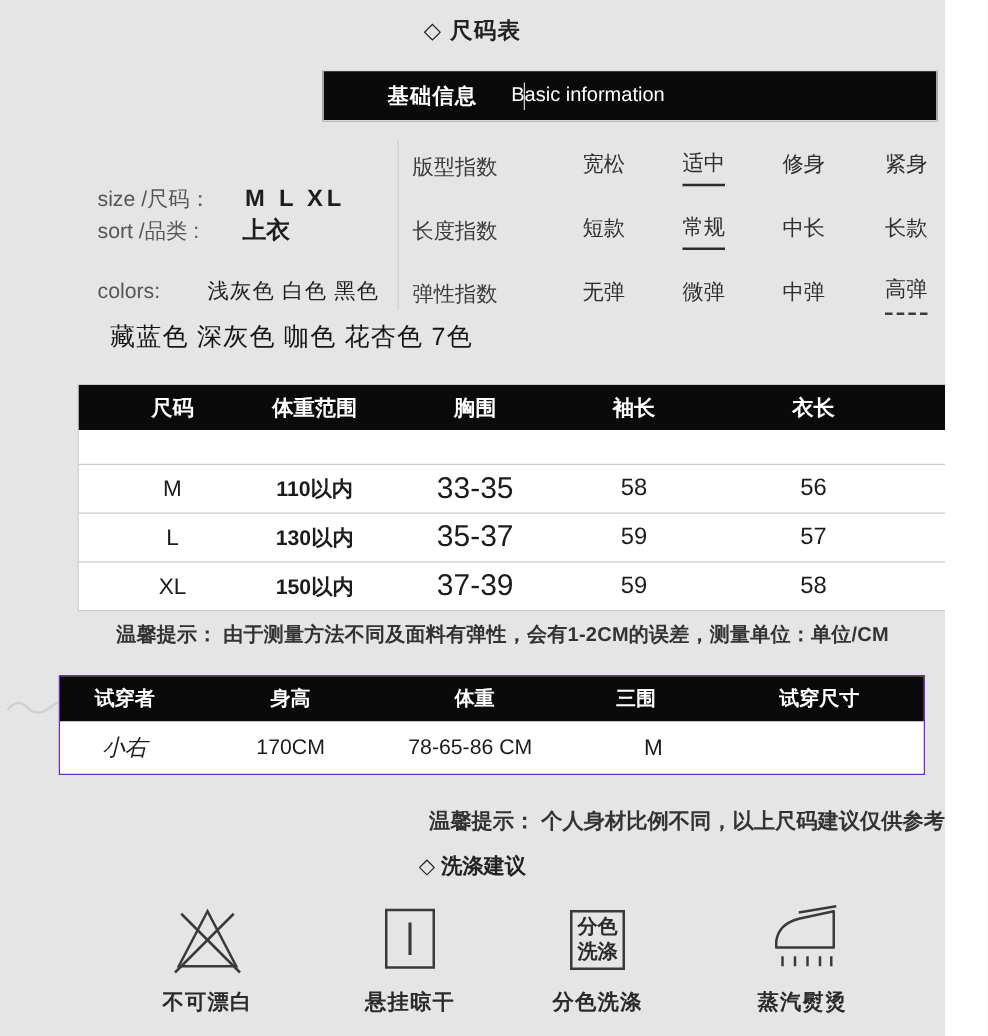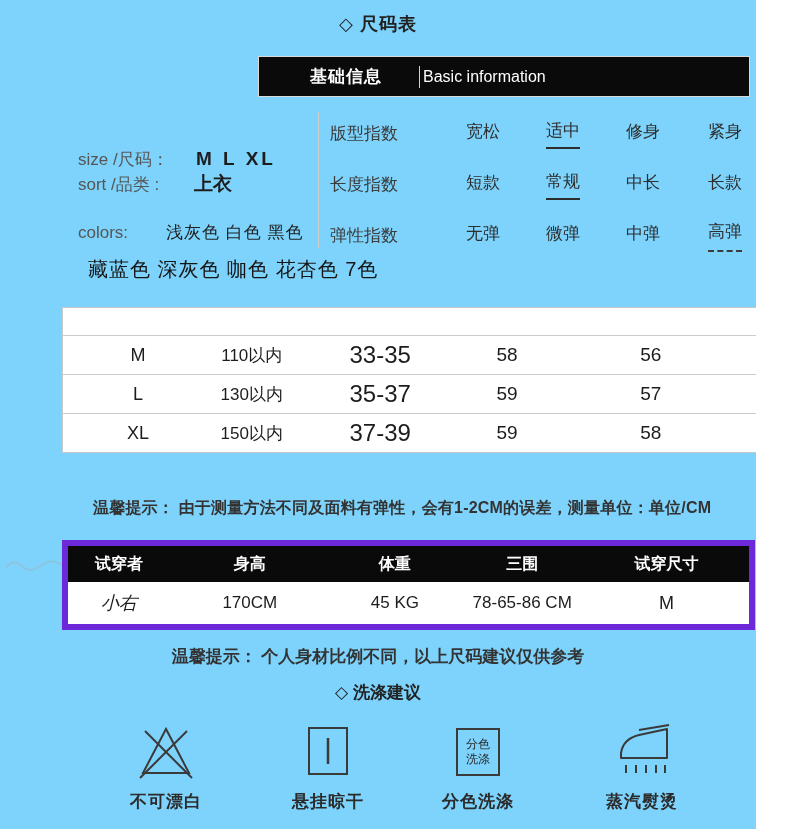--- a/index.html
+++ b/index.html
@@ -1,33 +1,33 @@
 <!DOCTYPE html>
 <html><head>
 <meta charset="utf-8">
 <style>
   html,body { margin:0; padding:0; background:#ffffff; }
   .canvas {
-    position:relative; width:756px; height:829px; background:#7dd3fc;
+    position:relative; width:756px; height:829px; background:#e5e5e5;
     font-family:"Liberation Sans","DejaVu Sans",sans-serif; color:#2f2f2f;
     overflow:hidden;
   }
   .page-title {
     position:absolute; top:12px; left:0; width:100%; text-align:center;
     font-size:18px; font-weight:600; color:#222; letter-spacing:1px;
   }
   
   .info-bar {
     position:absolute; left:258px; top:56px; width:492px; height:41px;
     background:#0a0a0a; border:1px solid #d9d9d9; box-sizing:border-box;
     display:flex; align-items:center;
   }
   .info-bar-zh { position:absolute; left:36px; color:#fff; font-weight:bold; font-size:17px; letter-spacing:1px;margin-left:15px; }
   .info-bar-divider { position:absolute; left:160px; top:9px; width:1px; height:22px; background:#cfcfcf; }
-  .info-bar-en { position:absolute; left:164px; color:#fff; font-size:16px; }
+  .info-bar-en { position:absolute; left:150px; color:#fff; font-size:16px; }
   
   .field { position:absolute; left:78px; white-space:nowrap; }
   .field-label { display:inline-block; font-size:17px; color:#565656; }
   .field-size { top:120px; }
   .field-size .field-label { width:118px;margin-top:28px; }
   .field-size .field-value { font-size:19px; font-weight:bold; color:#1d1d1d; letter-spacing:3px; }
   .field-sort { top:171px; }
   .field-sort .field-label { width:116px; }
   .field-sort .field-value { font-size:19px; font-weight:bold; color:#1d1d1d; }
   .field-colors { top:221px; }
@@ -48,48 +48,48 @@
     position:absolute; left:62px; top:307px; width:696px;
     border:1px solid #c9c9c9; box-sizing:border-box; background:#fff;
   }
   .t-head { display:flex; height:36px; background:#0a0a0a; align-items:center; color:#ffffff; font-weight:bold; font-size:17px; }
   .cell { text-align:center; box-sizing:border-box; }
   .c1{width:21.6%} .c2{width:11.2%} .c3{width:25.8%} .c4{width:10.8%} .c5{width:30.6%}
   .t-spacer { height:27px; border-bottom:1px solid #cccccc; }
   .t-row { display:flex; height:38px; align-items:center; border-bottom:1px solid #cccccc; color:#1c1c1c; }
   .t-row:last-child { border-bottom:none; }
   .size-cell { font-size:18px; font-weight:500; }
-  .weight-cell { font-size:17px; }
+  .weight-cell { font-size:17px;font-weight:bold; }
   .bust-cell { font-size:24px; }
   .num-cell { font-size:19px; }
   
   .notice1 { position:absolute; left:57px; top:498px; white-space:nowrap; font-size:16px; font-weight:bold; color:#333333; letter-spacing:0.2px;margin-left:36px; }
-  .notice2 { position:absolute; left:0; top:645px; width:100%; text-align:center; font-size:17px; font-weight:bold; color:#333333; }
+  .notice2 { position:absolute; left:0; top:645px; width:100%; text-align:right; font-size:17px; font-weight:bold; color:#333333; }
   
   .table2 {
-    position:absolute; left:62px; top:540px; width:693px;
-    border:6px solid #6d28d9; box-sizing:border-box; background:#fff;
+    position:absolute; left:47px; top:540px; width:693px;
+    border:1px solid #6d28d9; box-sizing:border-box; background:#fff;
   }
   .t2-head { display:flex; height:36px; background:#0a0a0a; align-items:center; color:#fff; font-weight:bold; font-size:16px; }
   .f1{width:15%} .f2{width:23.4%} .f3{width:19.2%} .f4{width:18.2%} .f5{width:24.2%}
   .t2-row { display:flex; height:42px; align-items:center; color:#1c1c1c; font-size:17px; }
   .fitter-cell { font-family:"DejaVu Serif","Liberation Serif",serif; font-style:italic; font-size:18px; }
   .fitsize-cell { font-size:18px; }
   .watermark { position:absolute; left:2px; top:548px; opacity:0.35; }
   
   .wash-title { position:absolute; left:0; top:681px; width:100%; text-align:center; font-size:17px; font-weight:600; color:#222; }
   .wash-item { position:absolute; width:130px; text-align:center; top:720px; }
   .wash-item .icon-box { height:64px; display:flex; align-items:center; justify-content:center; }
   .wash-label { margin-top:6px; font-size:17px; font-weight:600; color:#2b2b2b; letter-spacing:1px; }
   .wi-1 { left:101px; } .wi-2 { left:263px; } .wi-3 { left:413px; } .wi-4 { left:577px; }
   .sep-box {
     width:44px; height:48px; border:2px solid #3a3a3a; box-sizing:border-box;
     display:flex; flex-direction:column; align-items:center; justify-content:center;
   }
-  .sep-box span { font-size:12px; line-height:1.25; color:#2b2b2b; font-weight:400; }
+  .sep-box span { font-size:16px; line-height:1.25; color:#2b2b2b; font-weight:700; }
   svg { display:block; }
 </style>
 </head>
 <body>
 
 <div class="canvas">
 
   <div class="page-title">◇ 尺码表</div>
 
   <div class="info-bar">
@@ -129,20 +129,27 @@
     <div class="index-row">
       <div class="index-label">弹性指数</div>
       <div class="index-opt"><span>无弹</span></div>
       <div class="index-opt"><span>微弹</span></div>
       <div class="index-opt"><span>中弹</span></div>
       <div class="index-opt sel-dashed"><span>高弹</span></div>
     </div>
   </div>
 
   <div class="table1">
+    <div class="t-head">
+      <div class="cell c1">尺码</div>
+      <div class="cell c2">体重范围</div>
+      <div class="cell c3">胸围</div>
+      <div class="cell c4">袖长</div>
+      <div class="cell c5">衣长</div>
+    </div>
     <div class="t-spacer"></div>
     <div class="t-row">
       <div class="cell c1 size-cell">M</div>
       <div class="cell c2 weight-cell">110以内</div>
       <div class="cell c3 bust-cell">33-35</div>
       <div class="cell c4 num-cell">58</div>
       <div class="cell c5 num-cell">56</div>
     </div>
     <div class="t-row">
       <div class="cell c1 size-cell">L</div>
@@ -170,21 +177,20 @@
     <div class="t2-head">
       <div class="cell f1">试穿者</div>
       <div class="cell f2">身高</div>
       <div class="cell f3">体重</div>
       <div class="cell f4">三围</div>
       <div class="cell f5">试穿尺寸</div>
     </div>
     <div class="t2-row">
       <div class="cell f1 fitter-cell">小右</div>
       <div class="cell f2">170CM</div>
-      <div class="cell f3">45 KG</div>
       <div class="cell f4">78-65-86 CM</div>
       <div class="cell f5 fitsize-cell">M</div>
     </div>
   </div>
 
   <div class="notice2">温馨提示： 个人身材比例不同，以上尺码建议仅供参考</div>
 
   <div class="wash-title">◇ 洗涤建议</div>
 
   <div class="wash-item wi-1">

